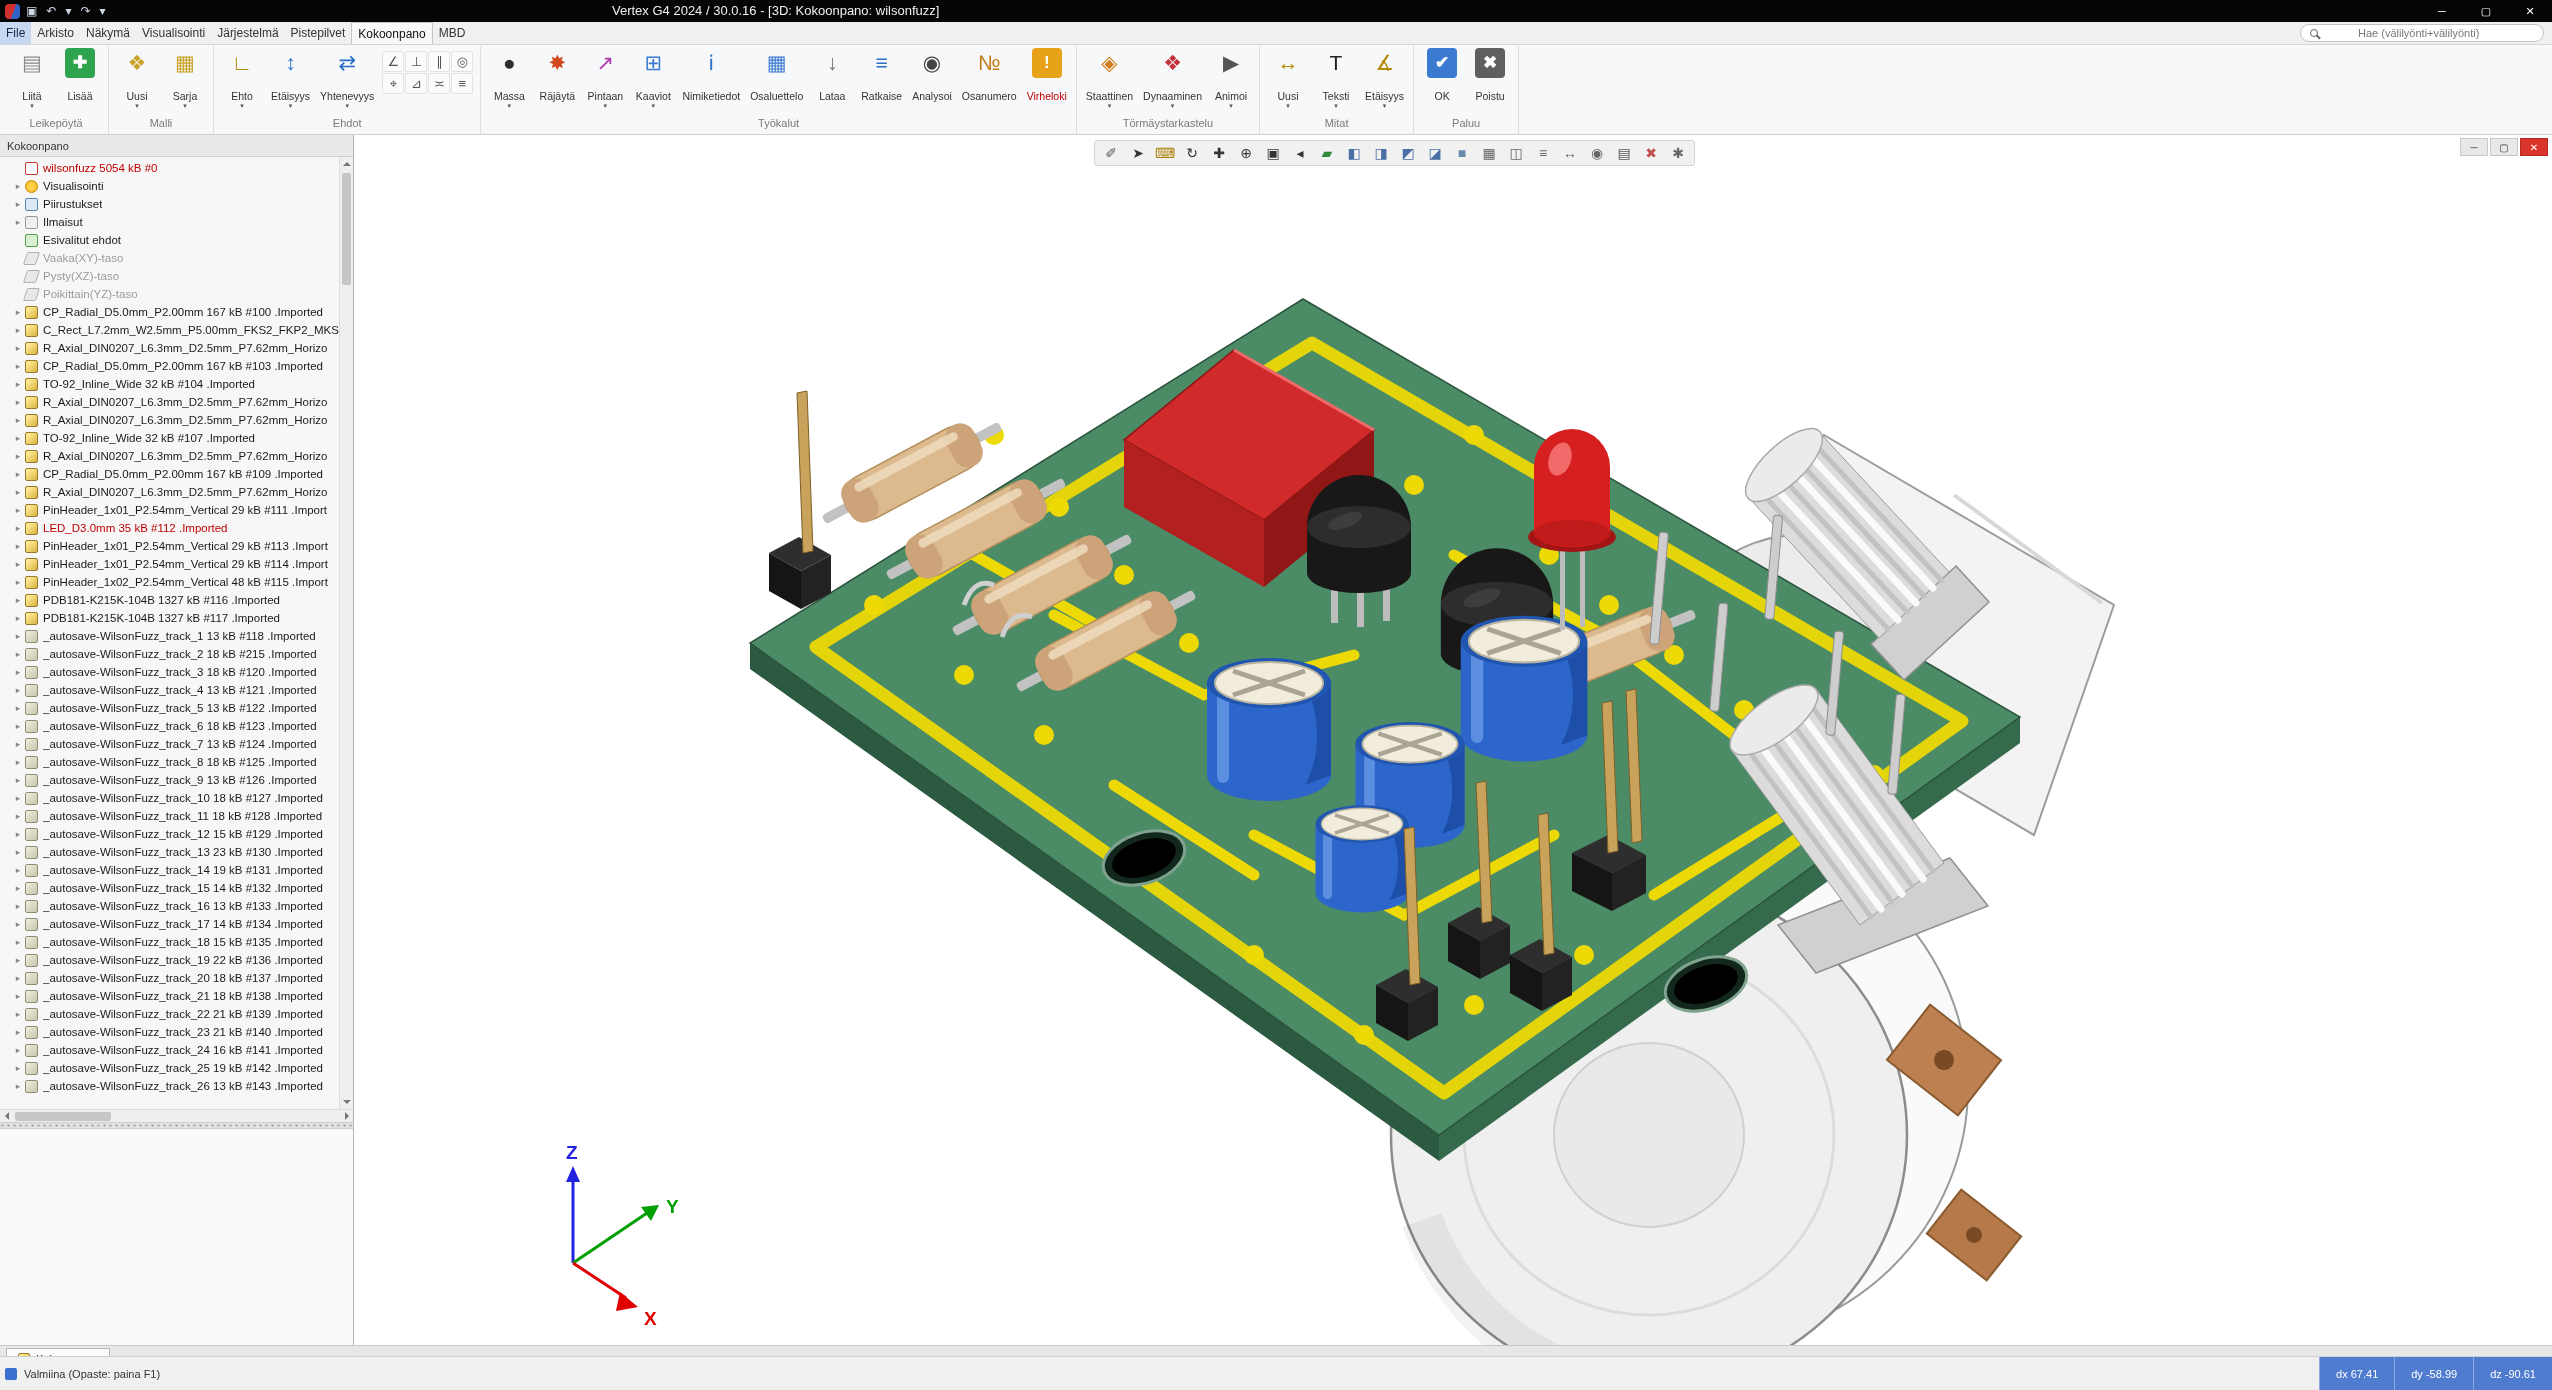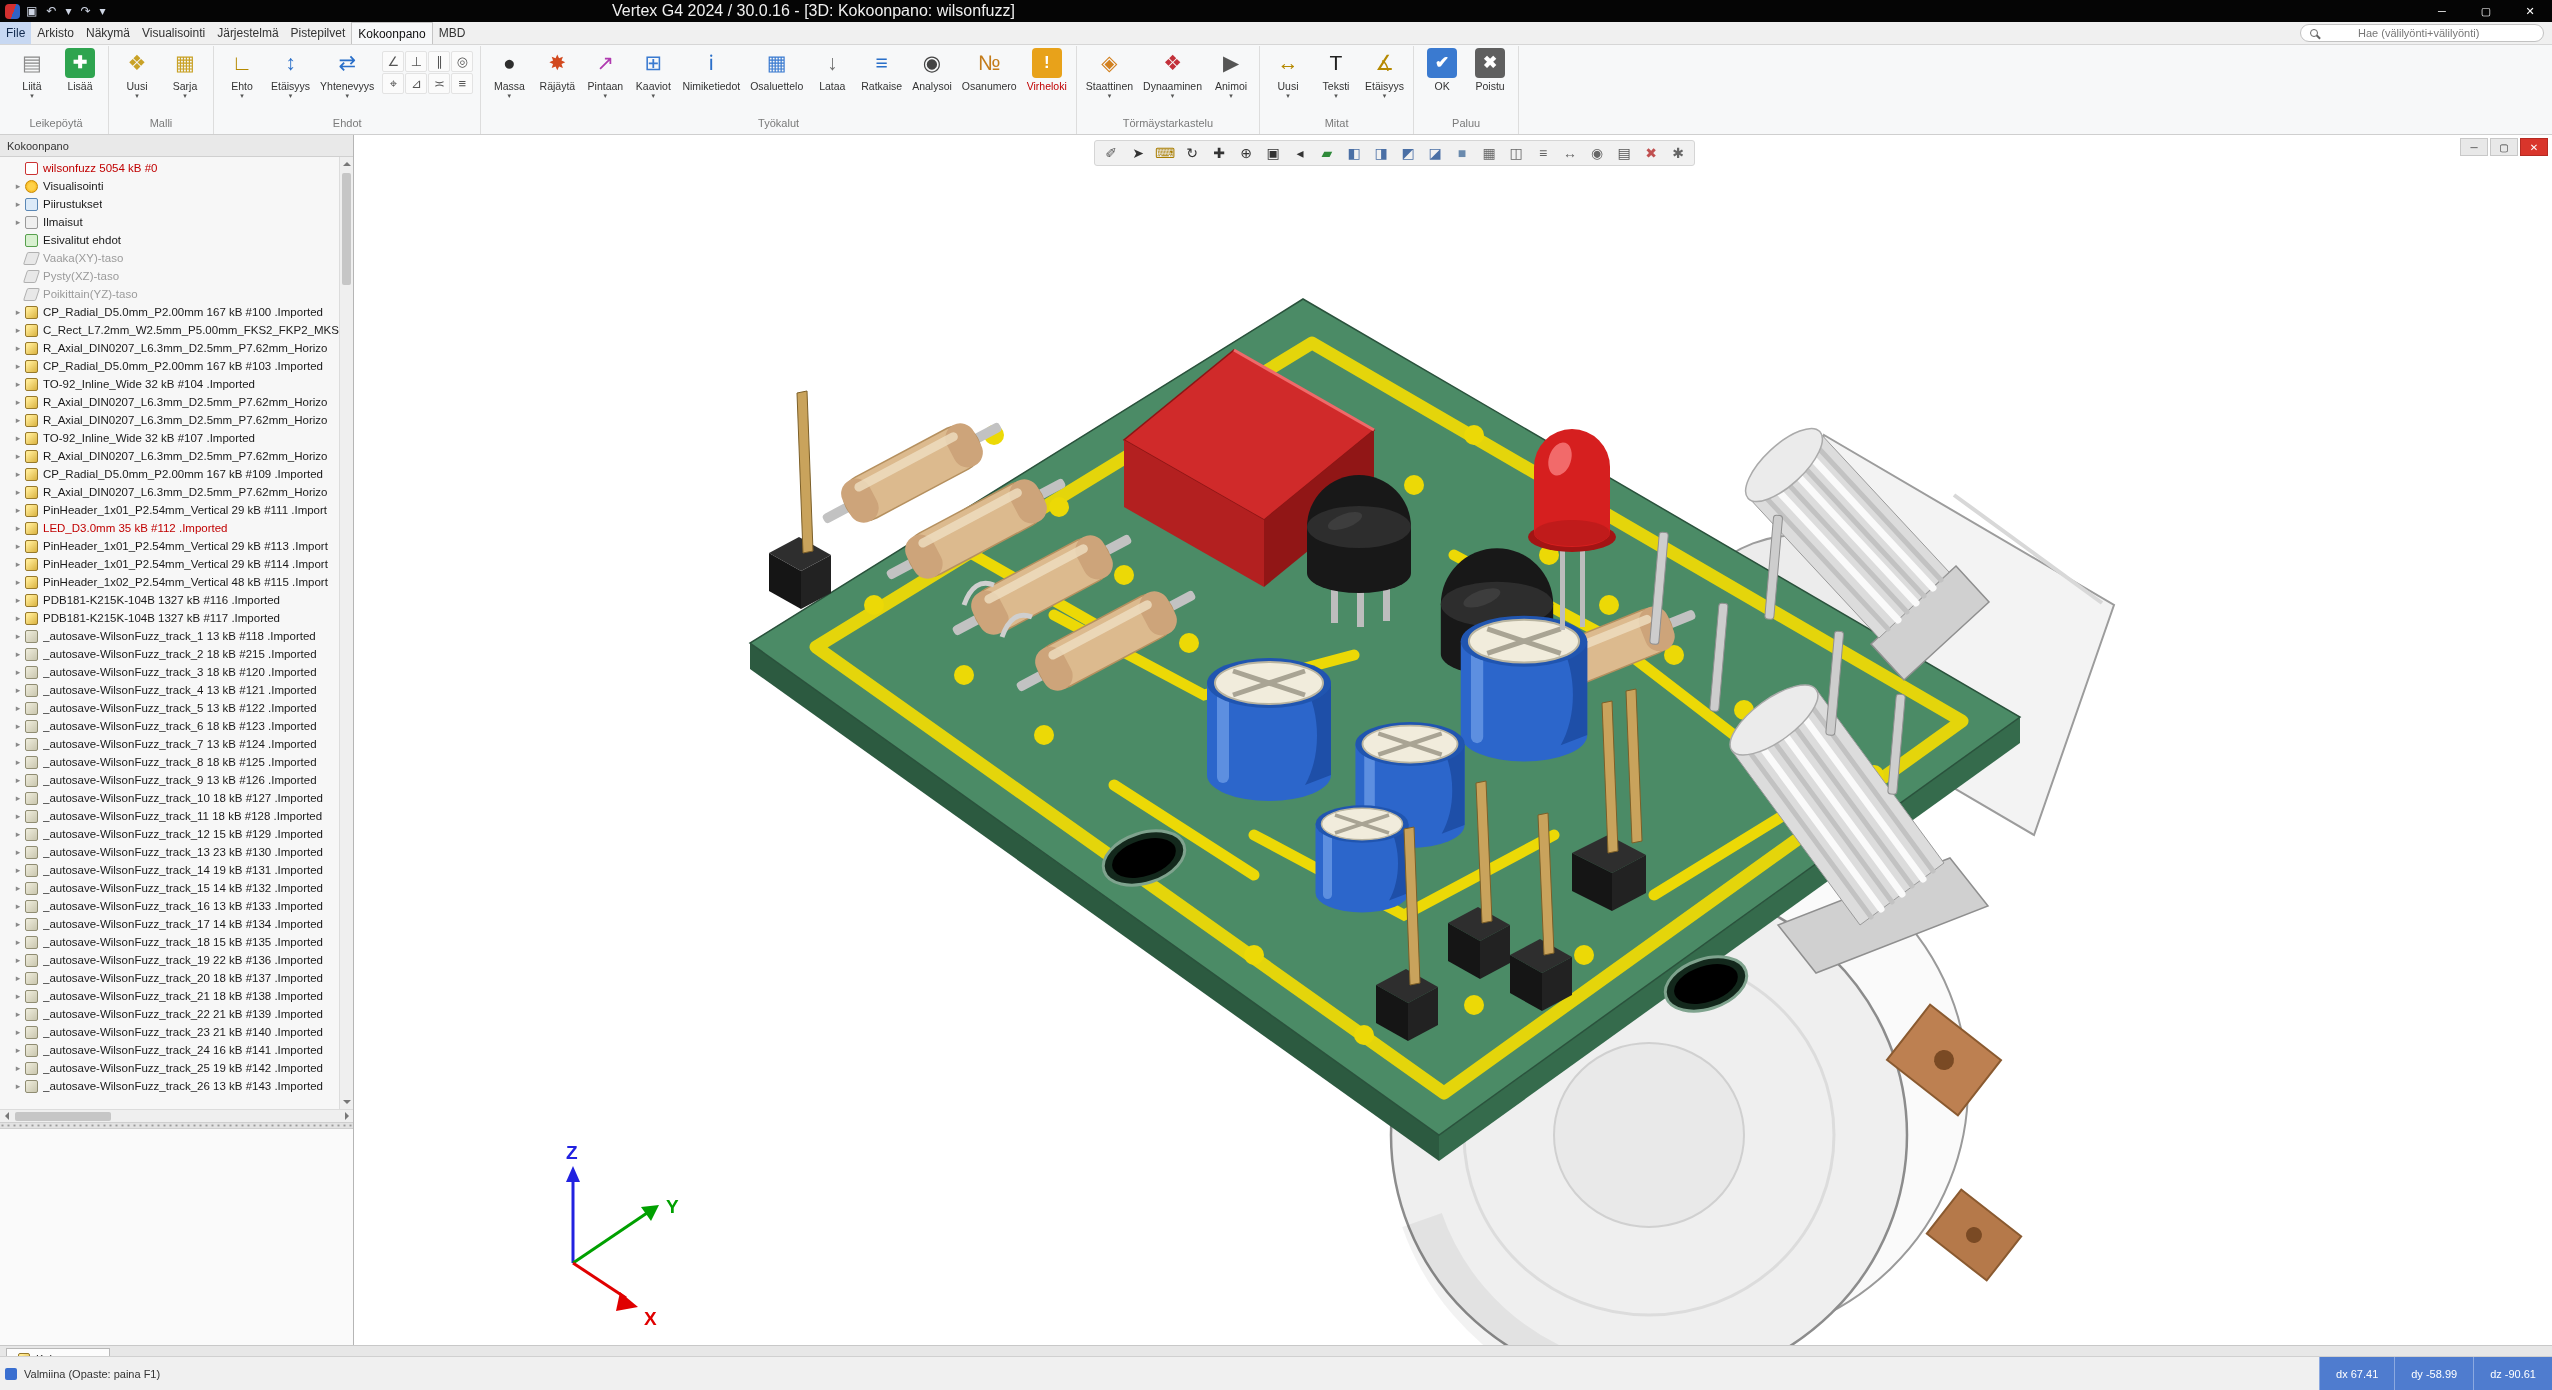--- a/index.html
+++ b/index.html
@@ -6,21 +6,21 @@
     font-family:"Liberation Sans",sans-serif;background:#fff;position:relative;}
   *{box-sizing:border-box;}
 
   
   .titlebar{position:absolute;left:0;top:0;width:100%;height:22px;background:#050505;color:#fff;
     display:flex;align-items:center;font-size:12px;z-index:20;}
   .qat{display:flex;align-items:center;gap:3px;padding-left:5px;}
   .qbtn{color:#cfd6e4;font-size:12px;padding:0 3px;line-height:22px;}
   .qbtn.logo{width:15px;height:15px;border-radius:4px;padding:0;
     background:linear-gradient(110deg,#d23030 55%,#2f62c4 55%);}
-  .title-text{position:absolute;left:612px;top:0;line-height:22px;color:#f0f0f0;font-size:16px;}
+  .title-text{position:absolute;left:612px;top:0;line-height:22px;color:#f0f0f0;font-size:13px;}
   .win-controls{margin-left:auto;display:flex;height:22px;}
   .wc{width:44px;display:flex;align-items:center;justify-content:center;font-size:11px;color:#fff;}
 
   
   .tabrow{position:absolute;top:22px;left:0;width:100%;height:23px;background:#f0f0f0;
     border-bottom:1px solid #d6d6d6;display:flex;align-items:stretch;font-size:12px;z-index:19;}
   .tab{padding:0 6px;display:flex;align-items:center;color:#333;}
   .tab.file{background:#c7d8f2;color:#10294d;}
   .tab.active{background:#f7f8f9;border:1px solid #c5c5c5;border-bottom:none;color:#111;}
   .search{margin-left:auto;margin-right:8px;align-self:center;width:244px;height:18px;background:#fff;
@@ -32,21 +32,21 @@
 
   
   .ribbon{position:absolute;top:45px;left:0;width:100%;height:90px;background:#f7f8f9;
     border-bottom:1px solid #cfcfcf;display:flex;padding:1px 4px 0 4px;z-index:18;}
   .ribbon-group{display:flex;flex-direction:column;border-right:1px solid #ddd;padding:0 5px;}
   .group-body{height:69px;display:flex;align-items:flex-start;gap:2px;}
   .group-label{height:18px;font-size:11px;color:#7a7a7a;text-align:center;line-height:16px;}
   .rb{display:flex;flex-direction:column;align-items:center;padding:1px 4px 0 4px;min-width:46px;}
   .ric{width:30px;height:30px;display:flex;align-items:center;justify-content:center;
     font-size:21px;margin-top:1px;border-radius:4px;line-height:30px;}
-  .rlb{font-size:10.5px;color:#333;line-height:12px;margin-top:2px;white-space:nowrap;}
+  .rlb{font-size:10.5px;color:#333;line-height:12px;margin-top:12px;white-space:nowrap;}
   .arr{font-size:7px;color:#555;line-height:8px;height:8px;}
   .sb-grid{display:grid;grid-template-columns:repeat(4,22px);grid-auto-rows:21px;gap:1px;margin:5px 2px 0 2px;}
   .sb{display:flex;align-items:center;justify-content:center;font-size:13px;color:#555;
     border:1px solid #e3e3e3;background:#fbfbfb;border-radius:2px;}
 
   
   .sidebar{position:absolute;left:0;top:135px;width:354px;bottom:45px;background:#f2f2f2;
     border-right:1px solid #b5b5b5;}
   .panel-header{height:22px;background:#e9e9e9;border-bottom:1px solid #d0d0d0;font-size:11px;color:#333;
     display:flex;align-items:center;padding:0 7px;}

